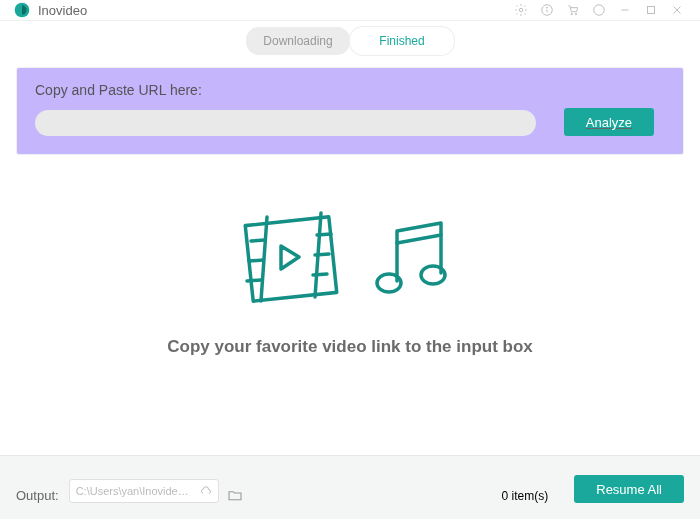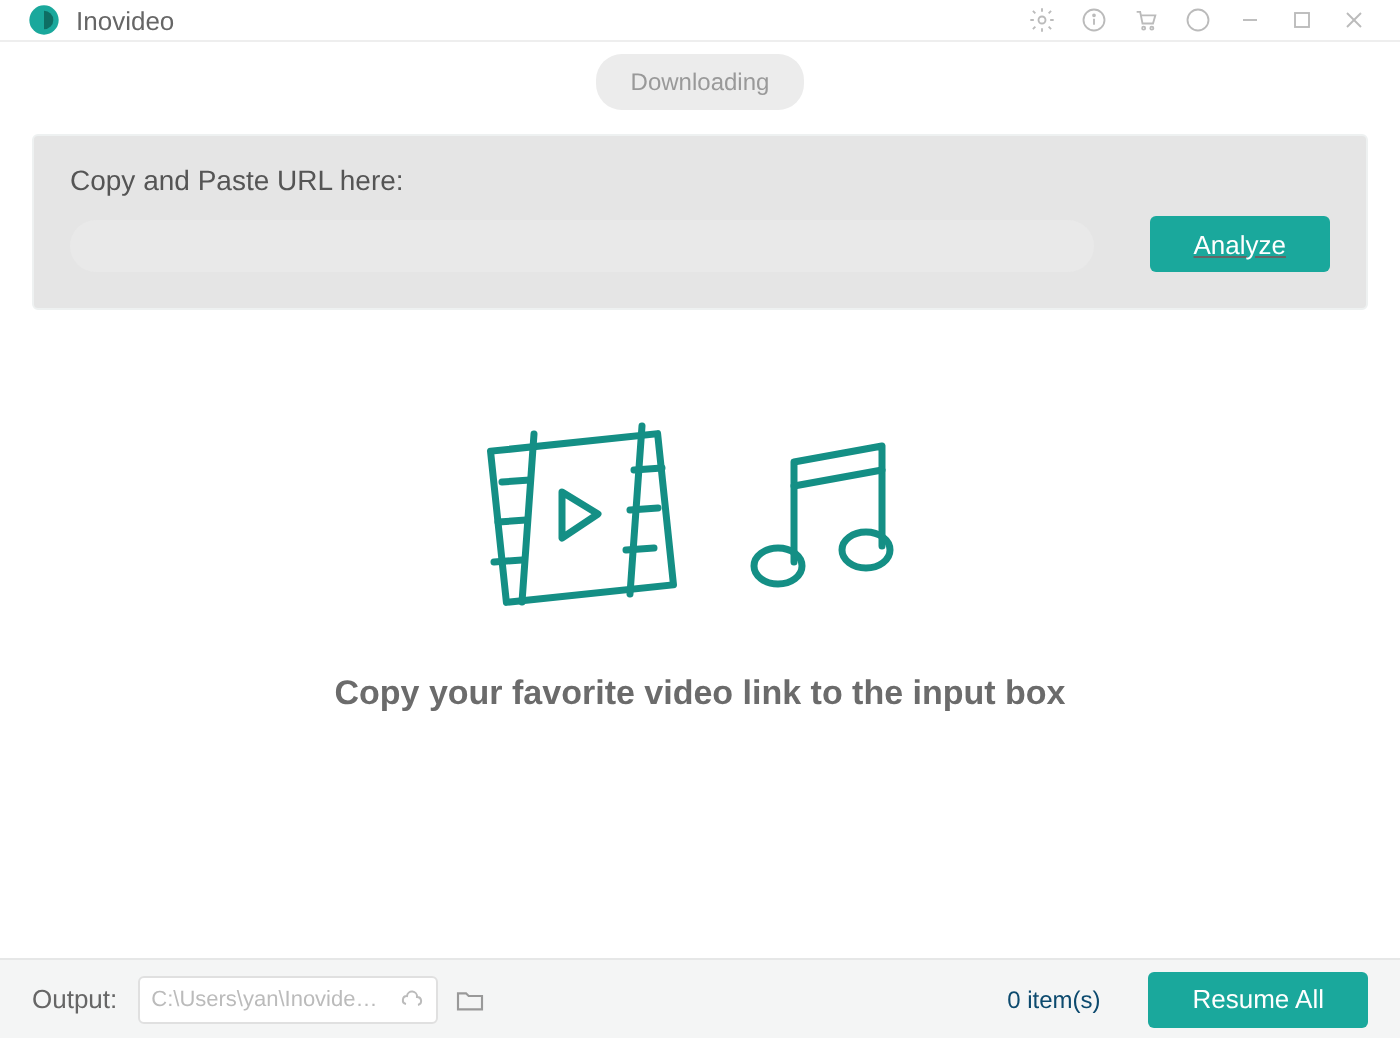--- a/index.html
+++ b/index.html
@@ -35,24 +35,24 @@
     border-radius: 13px;
     font-size: 12px;
     cursor: pointer;
   }
   .tab.inactive { background:#ececec; color:#999; }
   .tab.active   { background:#fff; color:#1aa89c; box-shadow: 0 0 0 1px #eee; }
 
   
   .url-panel {
     margin: 12px 16px 0 16px;
-    background: #e5e5e5;
+    background: #c4b5fd;
     border: 1px solid #eef1f1;
     border-radius: 3px;
-    padding: 14px 18px 18px 18px;
+    padding: 14px 29px 18px 18px;
   }
   .url-label { color:#555; font-size: 14px; margin-bottom: 10px; }
   .url-row { display:flex; align-items:flex-end; gap:28px;text-decoration:underline; }
   .url-input {
     flex:1; height: 26px; border-radius: 13px;
     background:#e9e9e9; border: none; outline:none; padding: 0 14px;
     font-size: 12px; color:#555;
   }
   .btn {
     background:#1aa89c; color:#fff; border:none; border-radius:3px;
@@ -65,35 +65,35 @@
     display:flex; flex-direction:column; align-items:center;
     margin-top: 56px;
   }
   .icons-row { display:flex; align-items:center; gap: 22px; }
   .icons-row svg { stroke:#148f85; fill:none; stroke-width:3.5; stroke-linejoin:round; stroke-linecap:round; }
   .empty-text { margin-top: 30px; color:#6b6b6b; font-size: 17px; font-weight:600; }
 
   
   .footer {
     position:absolute; left:0; right:0; bottom:0;
-    height: 40px; background:#f4f5f5; border-top:1px solid #e6e7e7;
-    display:flex; align-items:center; padding: 0 16px;
+    height: 64px; background:#f4f5f5; border-top:1px solid #e6e7e7;
+    display:flex; align-items:flex-end; padding: 16px 16px;
   }
   .out-label { color:#666; margin-right:10px; }
   .out-path {
     width: 150px; height: 24px; border:1px solid #e0e0e0; border-radius:3px;
     background:#fff; display:flex; align-items:center; padding:0 6px;
     color:#bbb; font-size:11px; gap:6px;
   }
   .out-path .txt { flex:1; white-space:nowrap; overflow:hidden; text-overflow:ellipsis; }
   .folder-btn { margin-left:8px; color:#999; cursor:pointer; display:flex; align-items:center; }
   .folder-btn svg { width:16px; height:16px; }
   .footer-spacer { flex:1; }
-  .item-count { color:#0c4a6e; font-size:12px; margin-right:0; }
-  .footer .btn { margin-left:24px; }
+  .item-count { color:#000000; font-size:12px; margin-right:22px; }
+  .footer .btn { margin-left:4px; }
 </style>
 </head>
 <body>
 
 <div class="titlebar">
   <svg class="logo" viewBox="0 0 24 24">
     <circle cx="12" cy="12" r="11" fill="#1aa89c"></circle>
     <path d="M12 5 a7 7 0 0 1 0 14 z" fill="#0e6e64"></path>
   </svg>
   <span class="app-title">Inovideo</span>
@@ -136,20 +136,21 @@
   <div class="tb-icon">
       <svg viewBox="0 0 24 24" stroke="currentColor" stroke-width="1.6">
         <line x1="6" y1="6" x2="18" y2="18"></line>
         <line x1="18" y1="6" x2="6" y2="18"></line>
       </svg>
     </div>
 </div>
 
 <div class="tabs">
   <div class="tab inactive">Downloading</div>
+  <div class="tab active">Finished</div>
 </div>
 
 <div class="url-panel">
   <div class="url-label">Copy and Paste URL here:</div>
   <div class="url-row">
     <input class="url-input" type="text" value="" style="">
     <button class="btn wide">Analyze</button>
   </div>
 </div>
 

